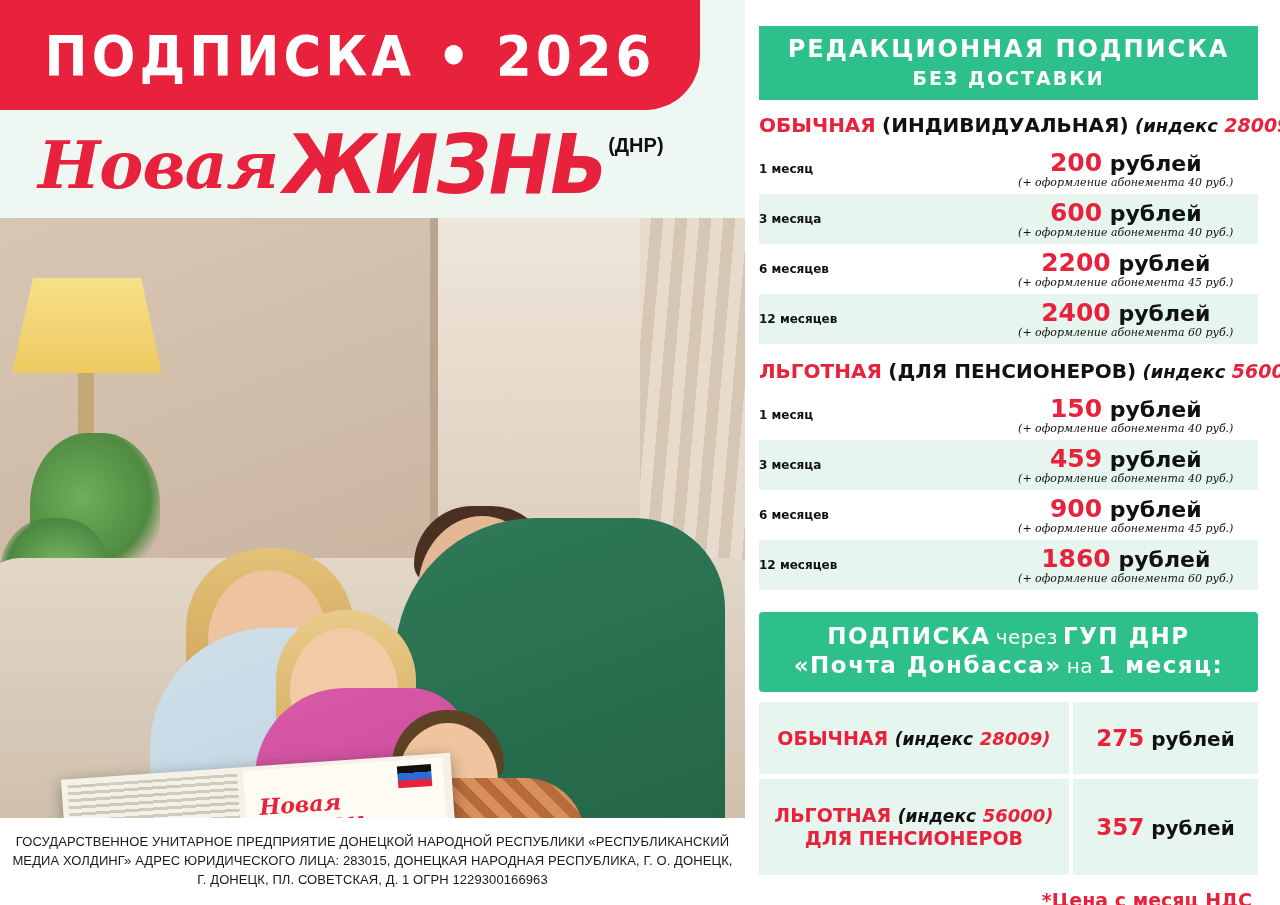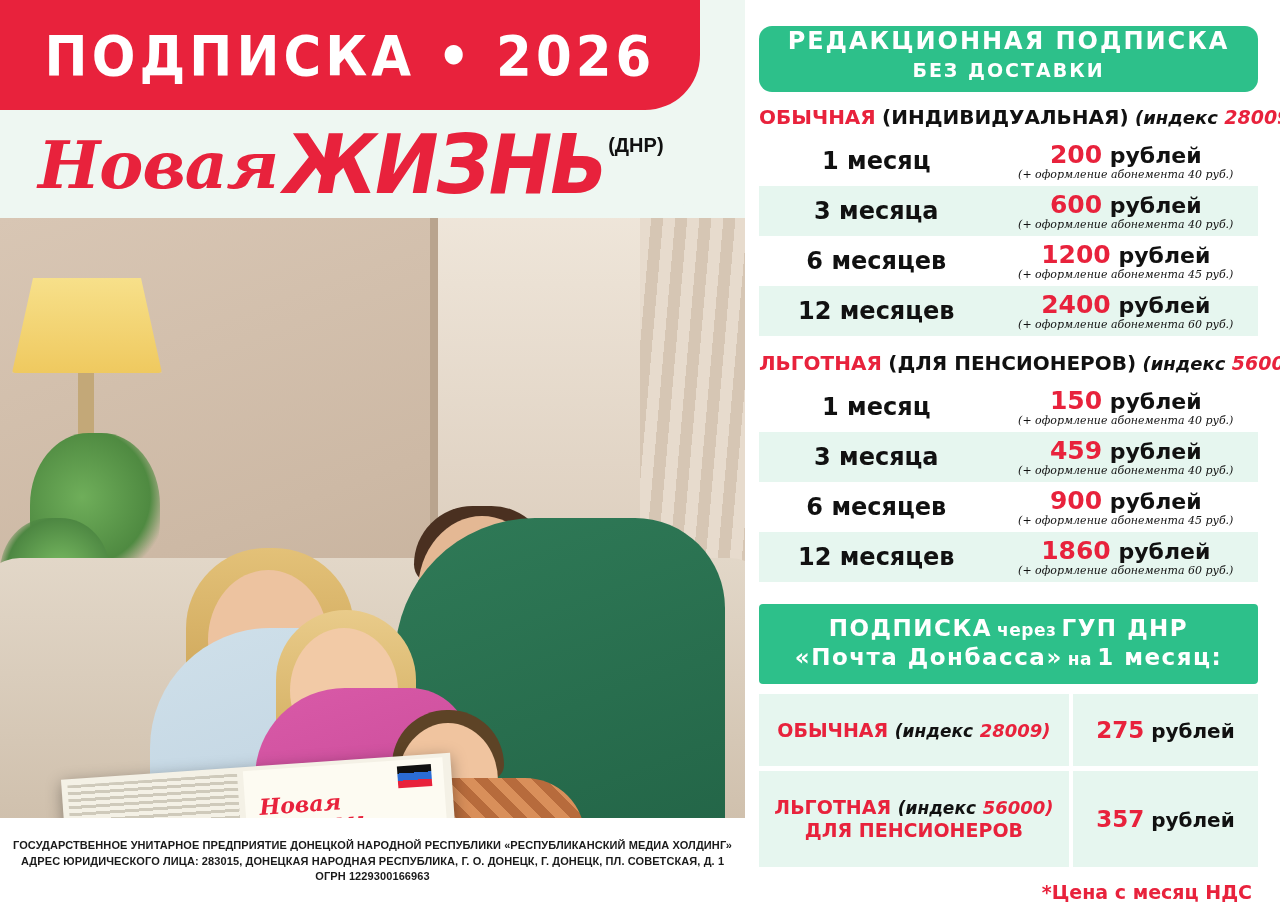--- a/index.html
+++ b/index.html
@@ -309,41 +309,41 @@
     height: 87px;
     background: #ffffff;
     display: flex;
     align-items: center;
     justify-content: center;
     padding: 0 12px;
     box-sizing: border-box;
   }
   .legal-text {
     font-family: "Liberation Sans", sans-serif;
-    font-weight: bold;
-    font-size: 11px;
+    font-weight: normal;
+    font-size: 13px;
     color: #1a1a1a;
     text-align: center;
     line-height: 1.45;
     letter-spacing: .1px;
   }
 
   
   .right {
     position: relative;
     width: 535px;
     height: 905px;
     background: #ffffff;
     padding: 26px 22px 0 14px;
     box-sizing: border-box;
   }
   .green-head {
     background: #2dc08a;
-    border-radius: 13px;
-    padding: 1px 6px 11px;
+    border-radius: 0;
+    padding: 9px 6px 11px;
     text-align: center;
     color: #ffffff;
     font-family: "DejaVu Sans", sans-serif;
     font-weight: bold;
     letter-spacing: 2px;
   }
   .green-head .l1 { font-size: 24px; display:block; }
   .green-head .l2 { font-size: 19px; display:block; margin-top: 4px; letter-spacing: 2px;}
 
   .sec-title {
@@ -363,24 +363,23 @@
     width: 100%;
     border-collapse: collapse;
     margin-top: 8px;
   }
   table.rates td {
     padding: 0;
     vertical-align: middle;
   }
   .term-cell {
     width: 47%;
-    text-align: center;
-    font-family: "DejaVu Sans", sans-serif;
-    font-weight: bold;
-    font-size: 24px;
+    font-family: "DejaVu Sans", sans-serif;
+    font-weight: bold;
+    font-size: 12px;
     color: #111111;
     height: 50px;
   }
   .price-cell {
     width: 53%;
     text-align: center;
     height: 50px;
     padding: 2px 0 3px 0;
   }
   .price-main {
@@ -408,21 +407,21 @@
     margin-top: 22px;
     background: #2dc08a;
     border-radius: 4px;
     padding: 10px 6px 12px;
     text-align: center;
     color: #ffffff;
     font-family: "DejaVu Sans", sans-serif;
     line-height: 1.25;
   }
   .post-head .big { font-weight: bold; font-size: 23px; letter-spacing: 1.5px;}
-  .post-head .small { font-weight: bold; font-size: 17px; letter-spacing: .5px;}
+  .post-head .small { font-weight: normal; font-size: 20px; letter-spacing: .5px;}
 
   table.post {
     width: 100%;
     border-collapse: collapse;
     margin-top: 10px;
     table-layout: fixed;
   }
   table.post td { vertical-align: middle; }
   .post-label {
     background: #e6f6ef;
@@ -555,21 +554,21 @@
             <span class="num">600</span>
             <span>рублей</span>
           </div>
           <div class="price-note">(+ оформление абонемента 40 руб.)</div>
         </td>
       </tr>
       <tr class="plain">
         <td class="term-cell">6 месяцев</td>
         <td class="price-cell">
           <div class="price-main">
-            <span class="num">1200</span>
+            <span class="num">2200</span>
             <span>рублей</span>
           </div>
           <div class="price-note">(+ оформление абонемента 45 руб.)</div>
         </td>
       </tr>
       <tr class="alt">
         <td class="term-cell">12 месяцев</td>
         <td class="price-cell">
           <div class="price-main">
             <span class="num">2400</span>

